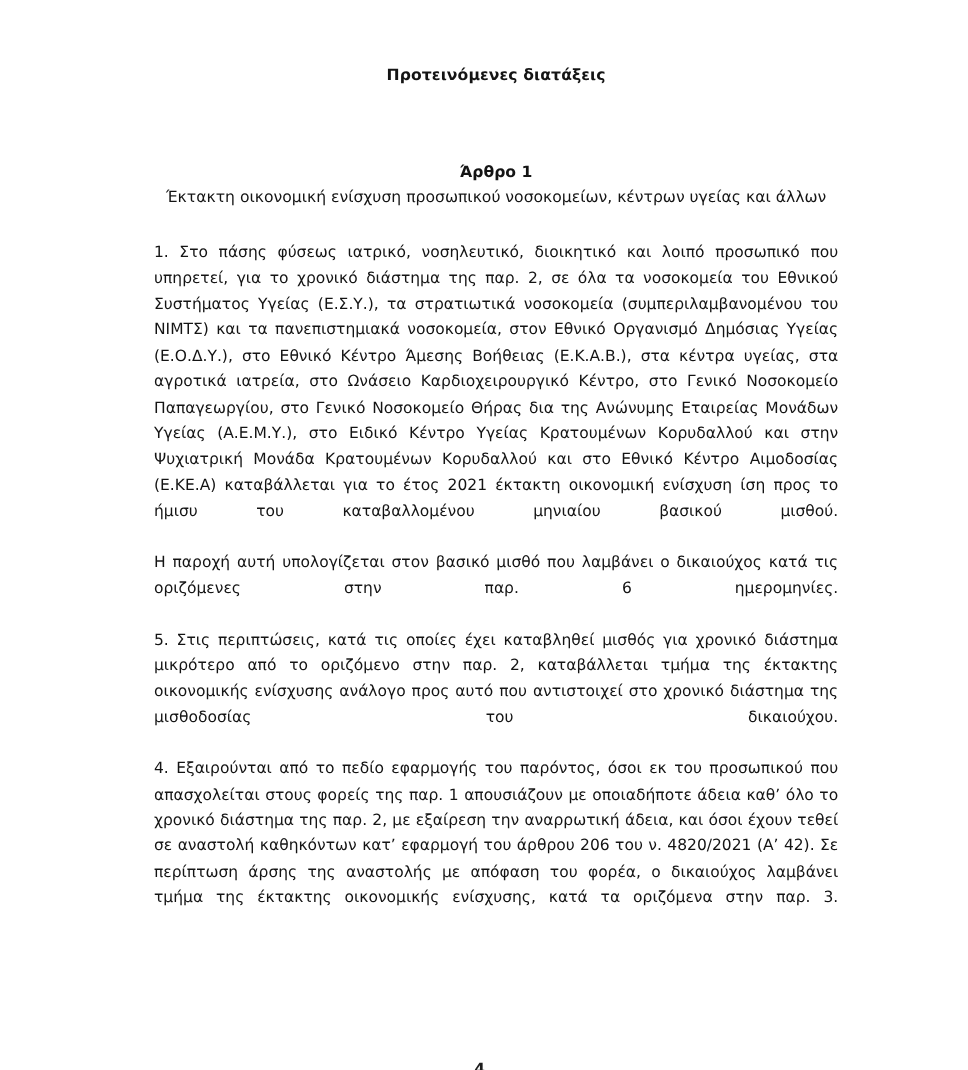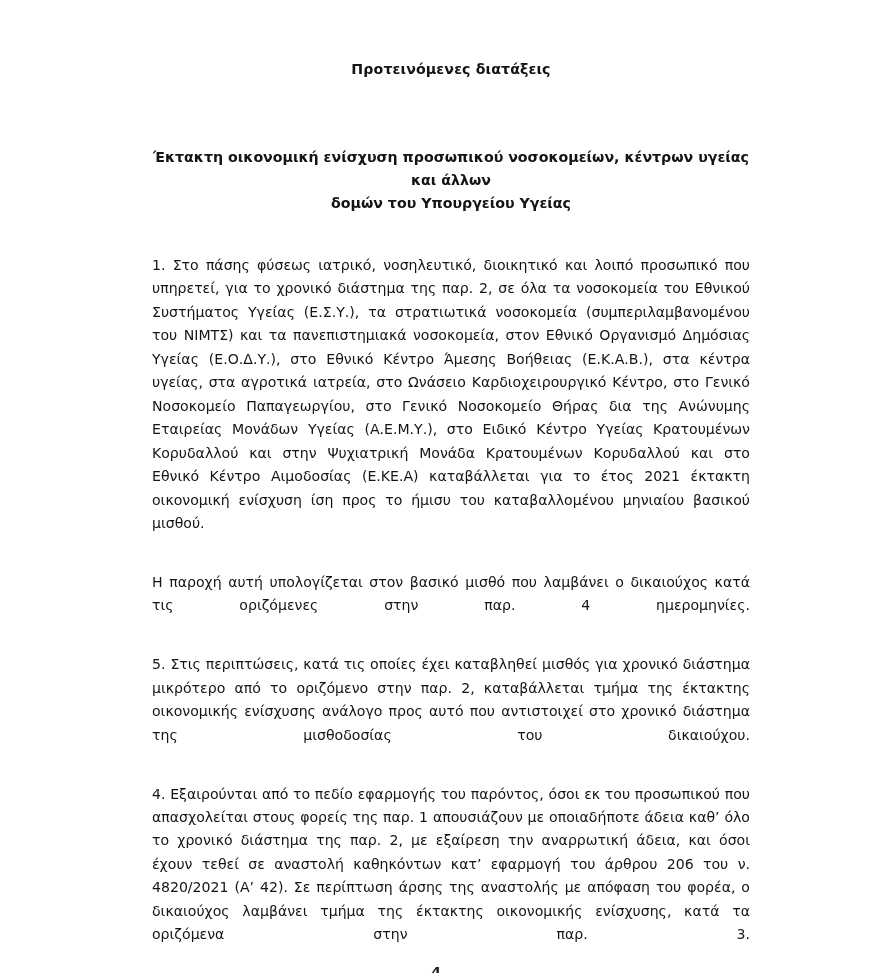--- a/index.html
+++ b/index.html
@@ -65,35 +65,35 @@
 
   .article-number {
     font-weight: bold;
     font-size: 14.2px;
     line-height: 1.62;
     color: #141414;
     margin: 0;
   }
 
   .article-heading {
-    font-weight: bold;
+    font-weight: normal;
     font-size: 14.2px;
     line-height: 1.62;
     color: #141414;
     margin: 0;
     padding: 0 2px;
   }
 
   
   .clauses {
     padding-top: 27px;
   }
 
   .clause {
-    margin: 12px;
+    margin: 0;
     font-size: 14.1px;
     line-height: 1.665;
     text-align: justify;
     text-justify: inter-word;
     color: #141414;
     hyphens: none;
   }
 
   
   .clause::after {
@@ -119,27 +119,27 @@
 <body>
 
 <div class="scan-edge-left"></div>
 
 <div class="page">
   <div class="doc-body">
 
     <h1 class="doc-title">Προτεινόμενες διατάξεις</h1>
 
     <div class="article-block">
+      <div class="article-number">Άρθρο 1</div>
       <div class="article-heading">Έκτακτη οικονομική ενίσχυση προσωπικού νοσοκομείων, κέντρων υγείας και άλλων</div>
-      <div class="article-heading">δομών του Υπουργείου Υγείας</div>
     </div>
 
     <div class="clauses">
       <p class="clause">1. Στο πάσης φύσεως ιατρικό, νοσηλευτικό, διοικητικό και λοιπό προσωπικό που υπηρετεί, για το χρονικό διάστημα της παρ. 2, σε όλα τα νοσοκομεία του Εθνικού Συστήματος Υγείας (Ε.Σ.Υ.), τα στρατιωτικά νοσοκομεία (συμπεριλαμβανομένου του ΝΙΜΤΣ)  και τα πανεπιστημιακά νοσοκομεία, στον Εθνικό Οργανισμό Δημόσιας Υγείας (Ε.Ο.Δ.Υ.), στο Εθνικό Κέντρο Άμεσης Βοήθειας (Ε.Κ.Α.Β.), στα κέντρα υγείας, στα αγροτικά ιατρεία, στο Ωνάσειο Καρδιοχειρουργικό Κέντρο, στο Γενικό Νοσοκομείο Παπαγεωργίου, στο Γενικό Νοσοκομείο Θήρας δια της Ανώνυμης Εταιρείας Μονάδων Υγείας (Α.Ε.Μ.Υ.), στο Ειδικό Κέντρο Υγείας Κρατουμένων Κορυδαλλού και στην Ψυχιατρική Μονάδα Κρατουμένων Κορυδαλλού και στο Εθνικό Κέντρο Αιμοδοσίας (Ε.ΚΕ.Α) καταβάλλεται για το έτος 2021 έκτακτη οικονομική ενίσχυση ίση προς το ήμισυ του καταβαλλομένου μηνιαίου βασικού μισθού.</p>
-      <p class="clause">Η παροχή αυτή υπολογίζεται στον βασικό μισθό που λαμβάνει ο δικαιούχος κατά τις οριζόμενες στην παρ. 4 ημερομηνίες.</p>
+      <p class="clause">Η παροχή αυτή υπολογίζεται στον βασικό μισθό που λαμβάνει ο δικαιούχος κατά τις οριζόμενες στην παρ. 6 ημερομηνίες.</p>
       <p class="clause">5. Στις περιπτώσεις, κατά τις οποίες έχει καταβληθεί μισθός για χρονικό διάστημα μικρότερο από το οριζόμενο στην παρ. 2, καταβάλλεται τμήμα της έκτακτης οικονομικής ενίσχυσης ανάλογο προς αυτό που αντιστοιχεί στο χρονικό διάστημα της μισθοδοσίας του δικαιούχου.</p>
       <p class="clause">4. Εξαιρούνται από το πεδίο εφαρμογής του παρόντος, όσοι εκ του προσωπικού που απασχολείται στους φορείς της παρ. 1 απουσιάζουν με οποιαδήποτε άδεια καθ’ όλο το χρονικό διάστημα της παρ. 2, με εξαίρεση την αναρρωτική άδεια, και όσοι έχουν τεθεί σε αναστολή καθηκόντων κατ’ εφαρμογή του άρθρου 206 του ν. 4820/2021 (Α’ 42). Σε περίπτωση άρσης της αναστολής με απόφαση του φορέα, ο δικαιούχος λαμβάνει τμήμα της έκτακτης οικονομικής ενίσχυσης, κατά τα οριζόμενα στην παρ. 3.</p>
 
     </div>
 
   </div>
 
   <div class="page-number">4</div>
 </div>
 

